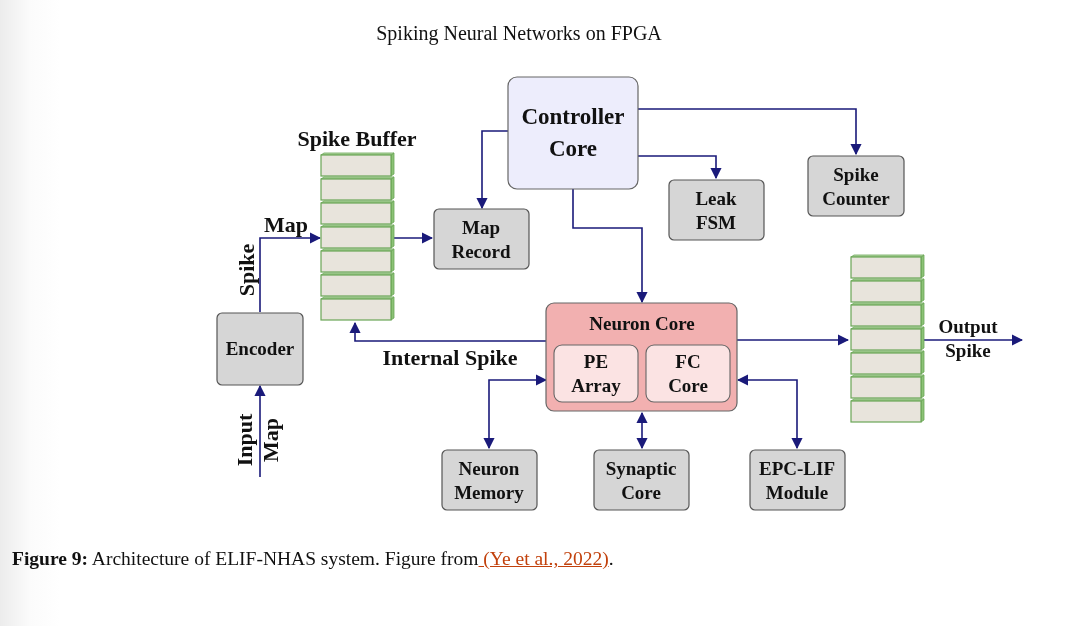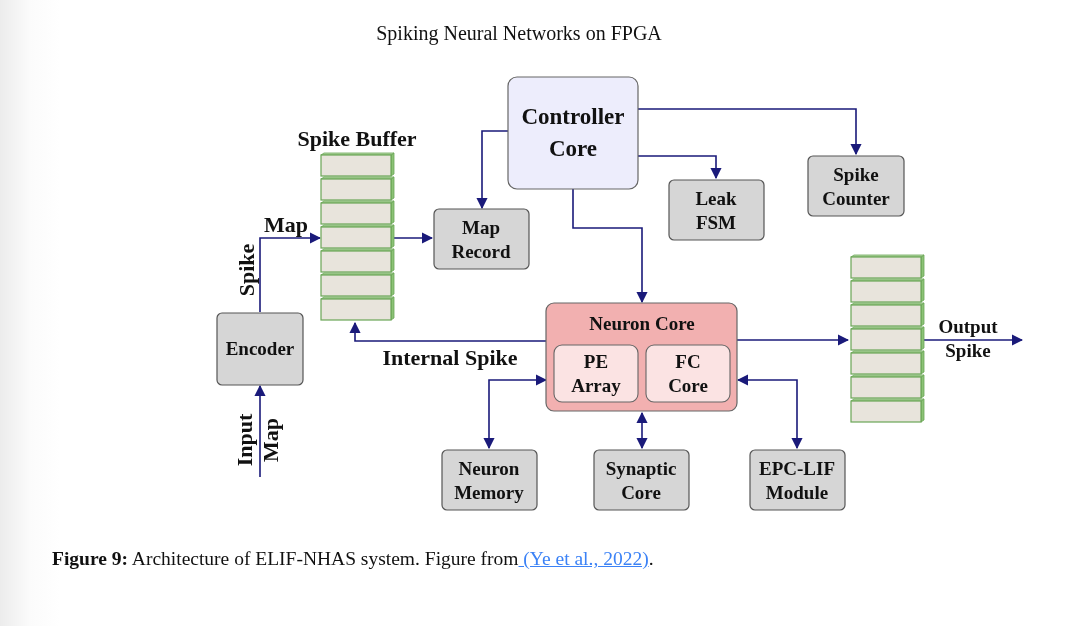--- a/index.html
+++ b/index.html
@@ -12,22 +12,22 @@
     #page-header {
       position: absolute; left: 0; top: 22px; width: 868px;
       text-align: center; font-size: 20px; color: #111;
       padding-left: 170px; box-sizing: border-box;
     }
     #diagram { position: absolute; left: 0; top: 0; }
     #caption {
       position: absolute; left: 12px; top: 548px;
       font-size: 19.5px; color: #111;
     }
-    #caption b { font-weight: bold; margin-left: 40px; }
-    #caption a { color: #3b82f6; text-decoration: underline; }
+    #caption b { font-weight: bold; }
+    #caption a { color: #c2410c; text-decoration: underline; }
     svg text { font-family: "Liberation Serif", serif; font-weight: bold; fill: #111; }
   </style>
 </head>
 <body>
 
 <div id="page-header">Spiking Neural Networks on FPGA</div>
 
 <svg id="diagram" width="1080" height="626" viewBox="0 0 1080 626">
   <defs>
     <marker id="ah" viewBox="0 0 10 10" refX="9" refY="5" markerWidth="7" markerHeight="7" orient="auto-start-reverse">

